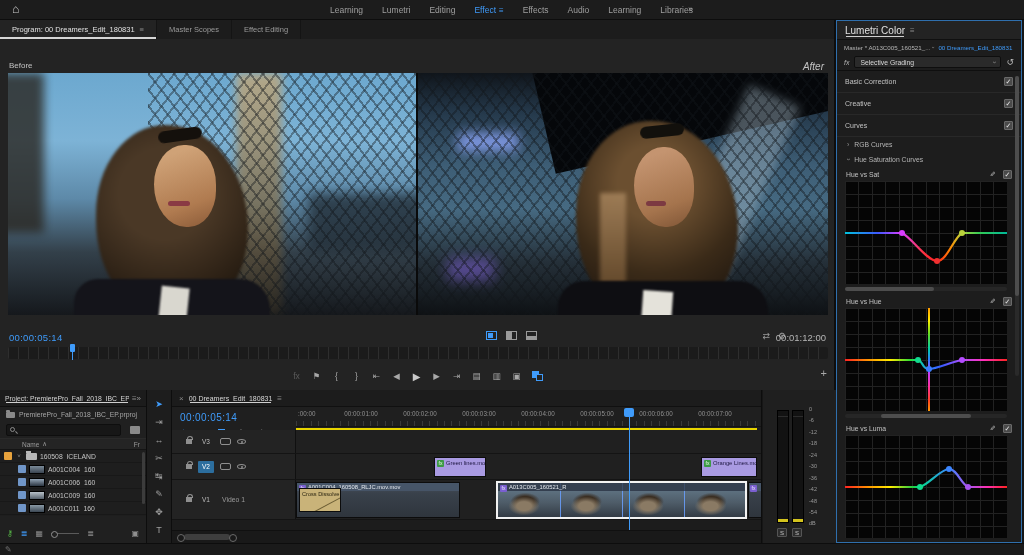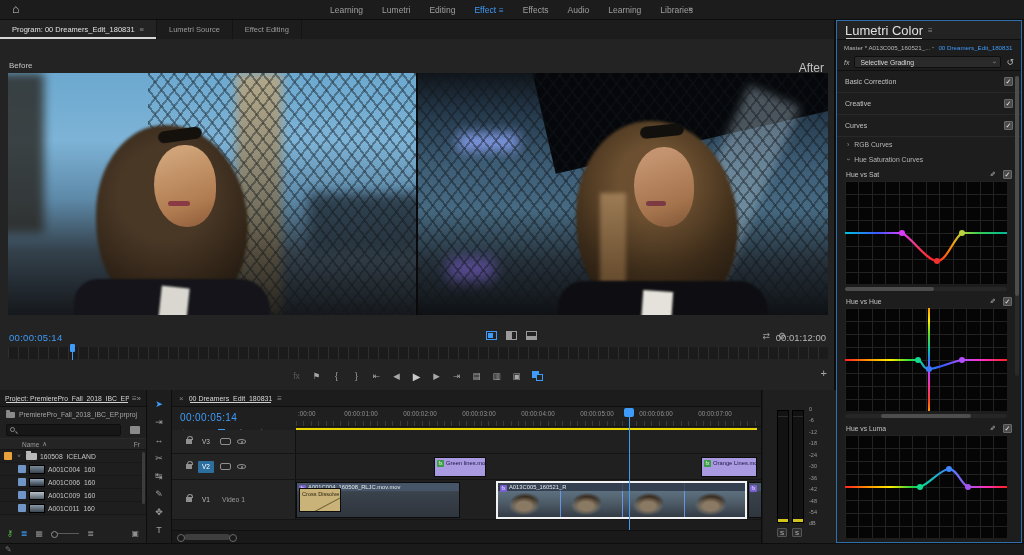--- a/index.html
+++ b/index.html
@@ -16,21 +16,21 @@
   .ws-menu{color:#3f9bfa;font-size:8px;margin-left:3px;}
   #ws-overflow{position:absolute;left:688px;top:4px;color:#9f9f9f;font-size:9px;}
 
   
   #monitor{position:absolute;left:0;top:20px;width:836px;height:370px;background:#232323;border-right:2px solid #0d0d0d;}
   #mon-tabs{position:absolute;left:0;top:0;width:100%;height:19px;background:#1c1c1c;display:flex;align-items:stretch;}
   .mtab{display:flex;align-items:center;padding:0 12px;color:#9a9a9a;font-size:7.5px;white-space:nowrap;border-right:1px solid #141414;}
   .mtab.active{background:#232323;color:#e0e0e0;box-shadow:inset 0 -2px 0 #d6d6d6;}
   .mtab .pmenu{margin-left:5px;color:#8a8a8a;}
   #before-lbl{position:absolute;left:9px;top:41px;font-size:8px;color:#c2c2c2;}
-  #after-lbl{position:absolute;right:10px;top:41px;font-size:12px;color:#c2c2c2;}
+  #after-lbl{position:absolute;right:10px;top:41px;font-size:10px;color:#c2c2c2;font-style:italic;}
 
   
   #preview{position:absolute;left:8px;top:53px;width:820px;height:242px;background:#000;overflow:hidden;}
   .half{position:absolute;top:0;height:100%;overflow:hidden;}
   .ph{position:absolute;}
   #half-l{left:0;width:408px;background:linear-gradient(180deg,#6ca8cf 0%,#7db3d6 28%,#5d89a8 52%,#33404a 74%,#15181c 100%);}
   #half-r{left:410px;width:410px;background:linear-gradient(180deg,#10151b 0%,#24384a 16%,#3d5d75 38%,#466a82 56%,#253039 78%,#0e1114 100%);}
   #split-line{position:absolute;left:408px;top:0;width:2px;height:100%;background:#0a0a0a;}
   .fence{position:absolute;top:0;bottom:0;opacity:.75;filter:blur(.7px);
     background:
@@ -159,21 +159,21 @@
   .mbar{position:absolute;top:20px;width:12px;height:113px;background:#121212;border:1px solid #000;}
   .mbar .lvl{position:absolute;left:0;right:0;bottom:0;height:3px;background:#d3c31d;}
   .mbar .cap{position:absolute;left:0;right:0;top:0;height:6px;border-bottom:1px solid #2c2c2c;}
   #mticks{position:absolute;left:46px;top:17px;width:22px;height:120px;display:flex;flex-direction:column;justify-content:space-between;}
   #mticks span{color:#9a9a9a;font-size:5.5px;text-align:left;line-height:1;}
   .sbtn{position:absolute;top:138px;width:10px;height:9px;background:#2d2d2d;border:1px solid #555;color:#c5c5c5;font-size:6px;text-align:center;line-height:8px;border-radius:1px;}
 
   
   #lumetri{position:absolute;left:836px;top:20px;width:186px;height:523px;background:#1d1d1d;border:1px solid #2f6fad;overflow:hidden;}
   #lum-tab{height:19px;background:#232323;display:flex;align-items:center;gap:5px;padding:0 8px;border-bottom:1px solid #101010;}
-  #lum-tab .lbl{color:#e0e0e0;font-size:13px;box-shadow:0 2px 0 -1px #cfcfcf;}
+  #lum-tab .lbl{color:#e0e0e0;font-size:10px;box-shadow:0 2px 0 -1px #cfcfcf;}
   #lum-master{height:14px;display:flex;align-items:center;gap:3px;padding:0 7px;font-size:6.2px;color:#b5b5b5;white-space:nowrap;}
   #lum-master .seq{color:#3f9bfa;overflow:hidden;}
   #lum-master .chv{color:#8f8f8f;}
   #lum-preset{height:17px;display:flex;align-items:center;gap:5px;padding:0 7px;border-bottom:1px solid #0f0f0f;}
   #lum-preset .fx{color:#b5b5b5;font-style:italic;font-size:7px;}
   #preset-box{flex:1;height:12px;background:#2a2a2a;border:1px solid #0e0e0e;border-radius:2px;display:flex;align-items:center;padding:0 5px;color:#d8d8d8;font-size:6.8px;}
   #preset-box .chv{margin-left:auto;color:#9a9a9a;}
   .rot90{display:inline-block;transform:rotate(90deg);}
   #lum-reset{color:#b8b8b8;font-size:9px;}
   .lsec{height:22px;display:flex;align-items:center;padding:0 8px;border-bottom:1px solid #282828;background:#1d1d1d;}
@@ -215,21 +215,21 @@
     </div>
     <span id="ws-overflow">»</span>
   </div>
 
   <div id="monitor">
     <div id="mon-tabs">
       <span class="mtab active">
           <span>Program: 00 Dreamers_Edit_180831</span>
           <span class="pmenu">≡</span>
         </span>
-      <span class="mtab">Lumetri Source</span>
+      <span class="mtab">Master Scopes</span>
       <span class="mtab">Effect Editing</span>
     </div>
 
     <span id="before-lbl">Before</span>
     <span id="after-lbl">After</span>
 
     <div id="preview">
       <div class="half" id="half-l">
         <div class="ph" style="left:-10px;top:0;width:46px;height:160px;background:#2a2620;filter:blur(5px);opacity:.8;"></div>
         <div class="ph" style="left:228px;top:0;width:46px;height:242px;background:linear-gradient(180deg,#caa873,#7a6848 60%,#2c2820);filter:blur(4px);opacity:.75;"></div>

